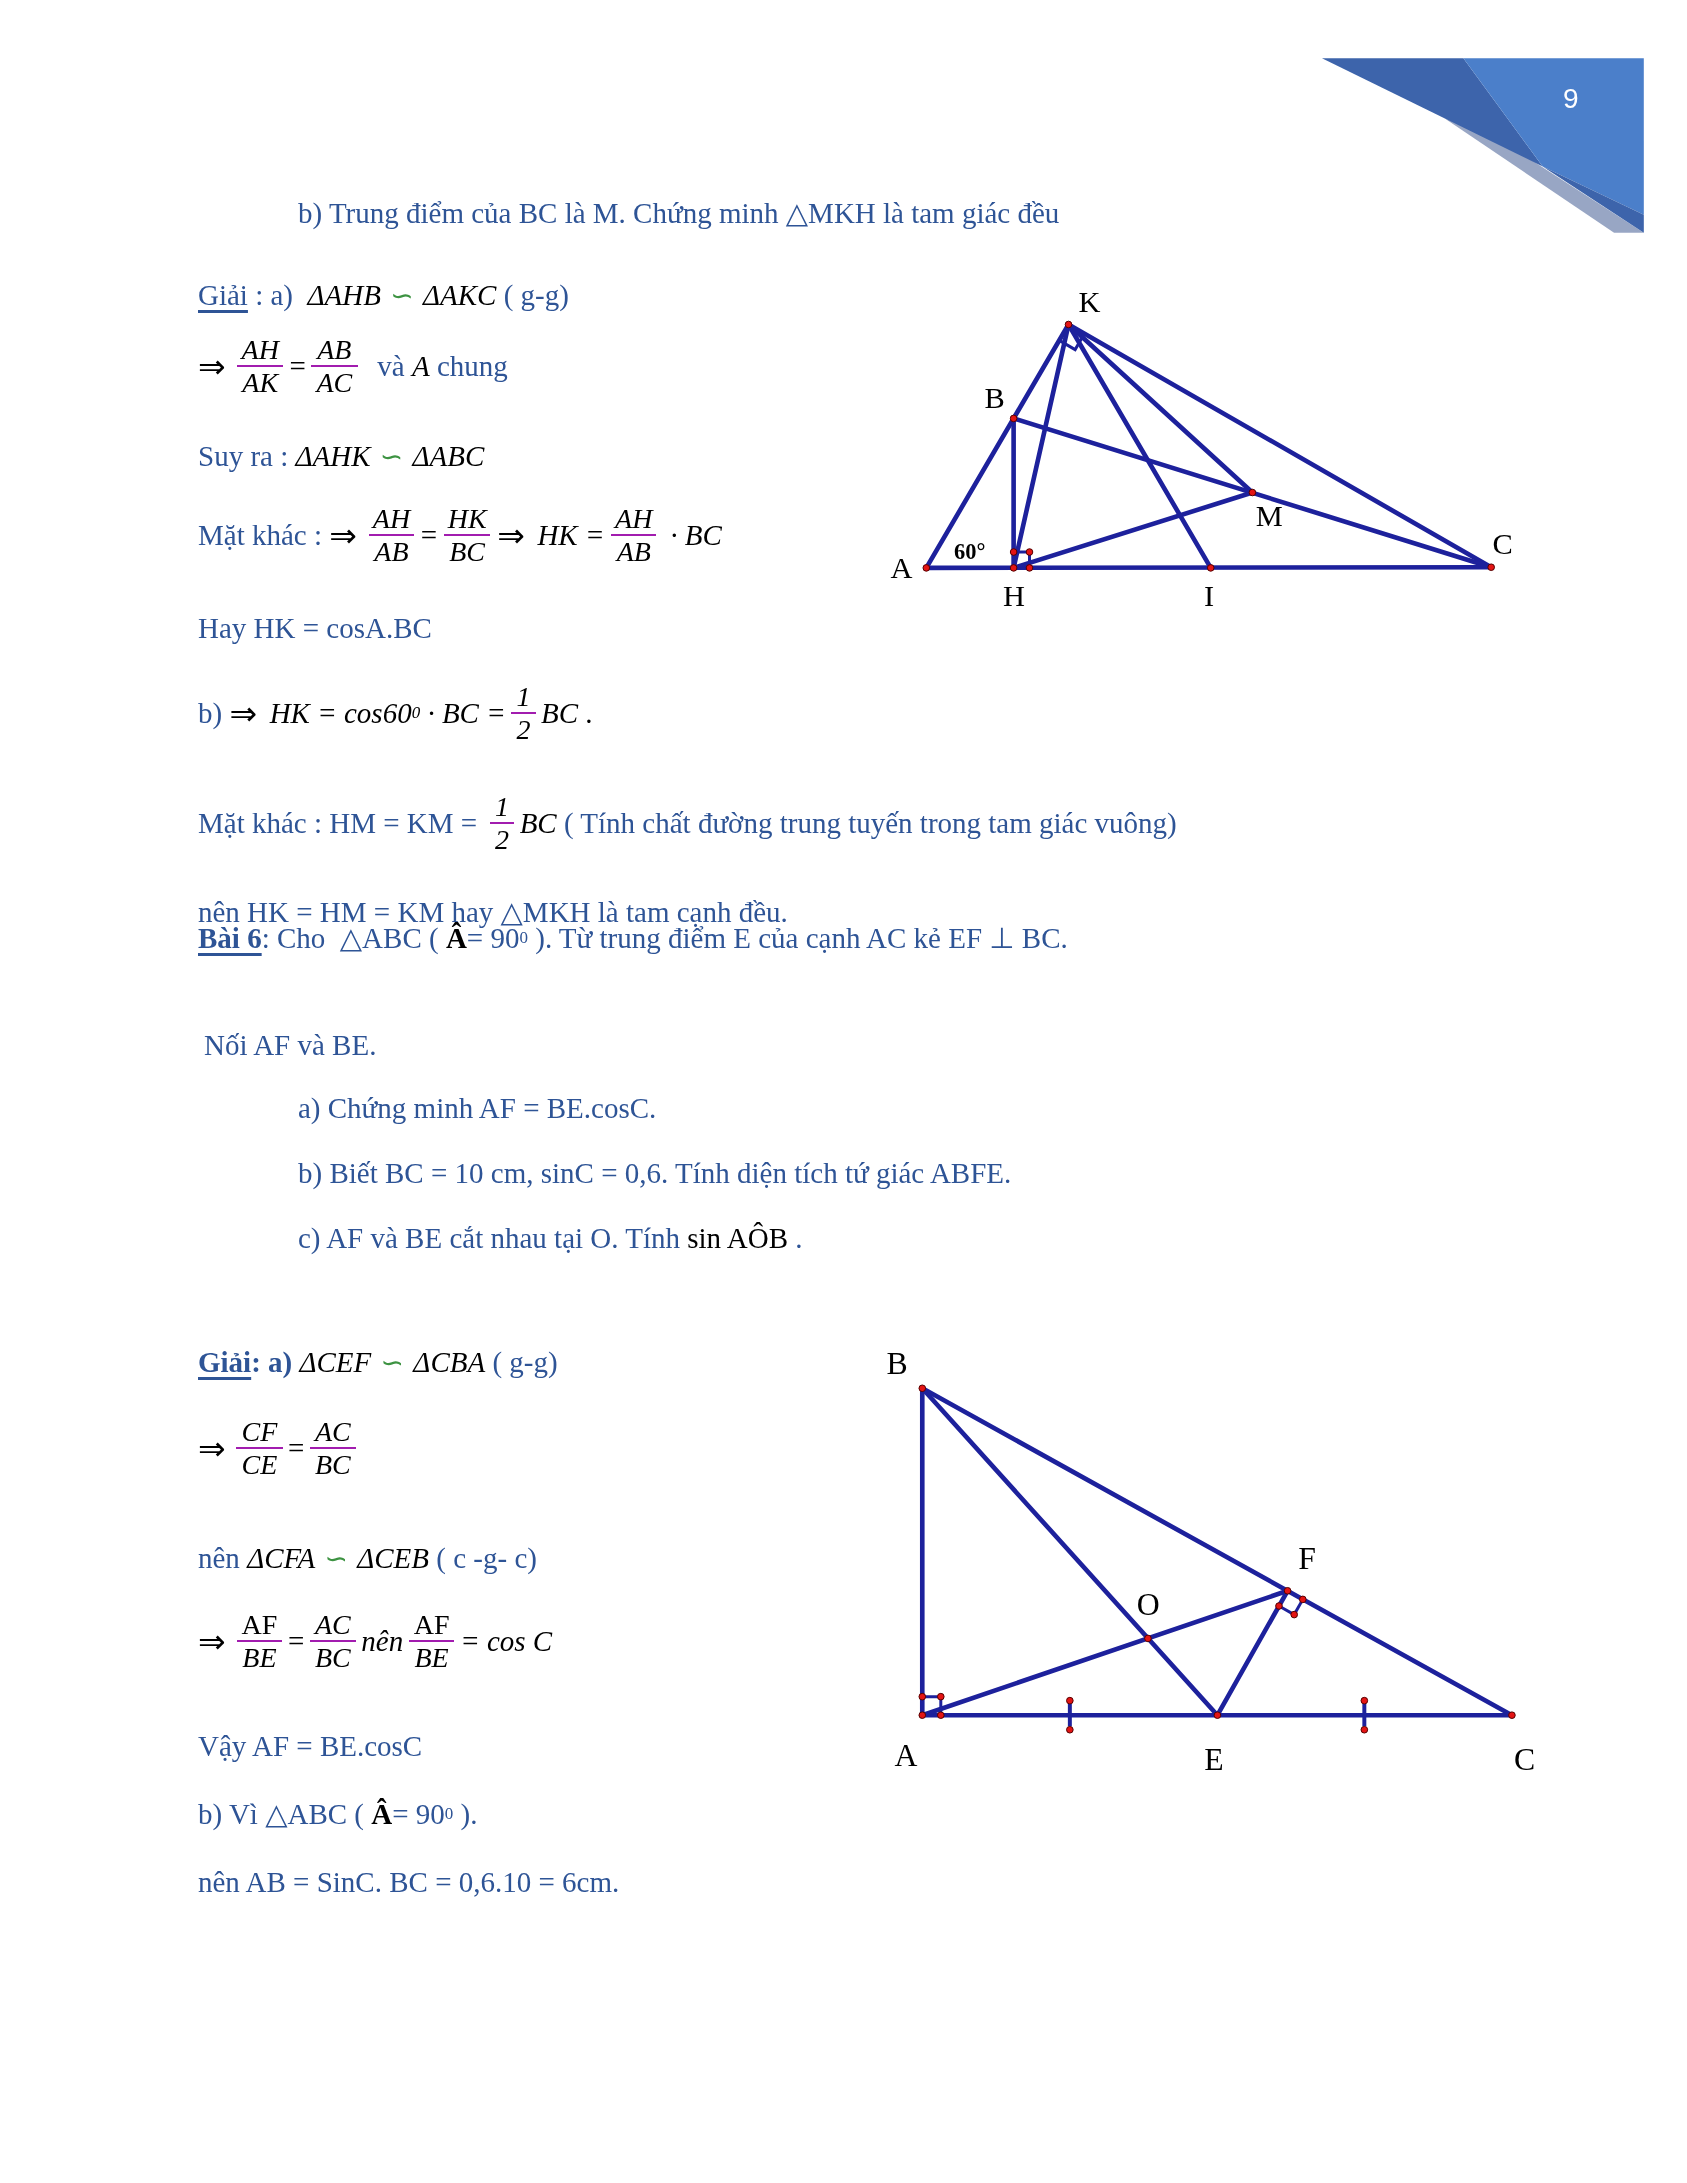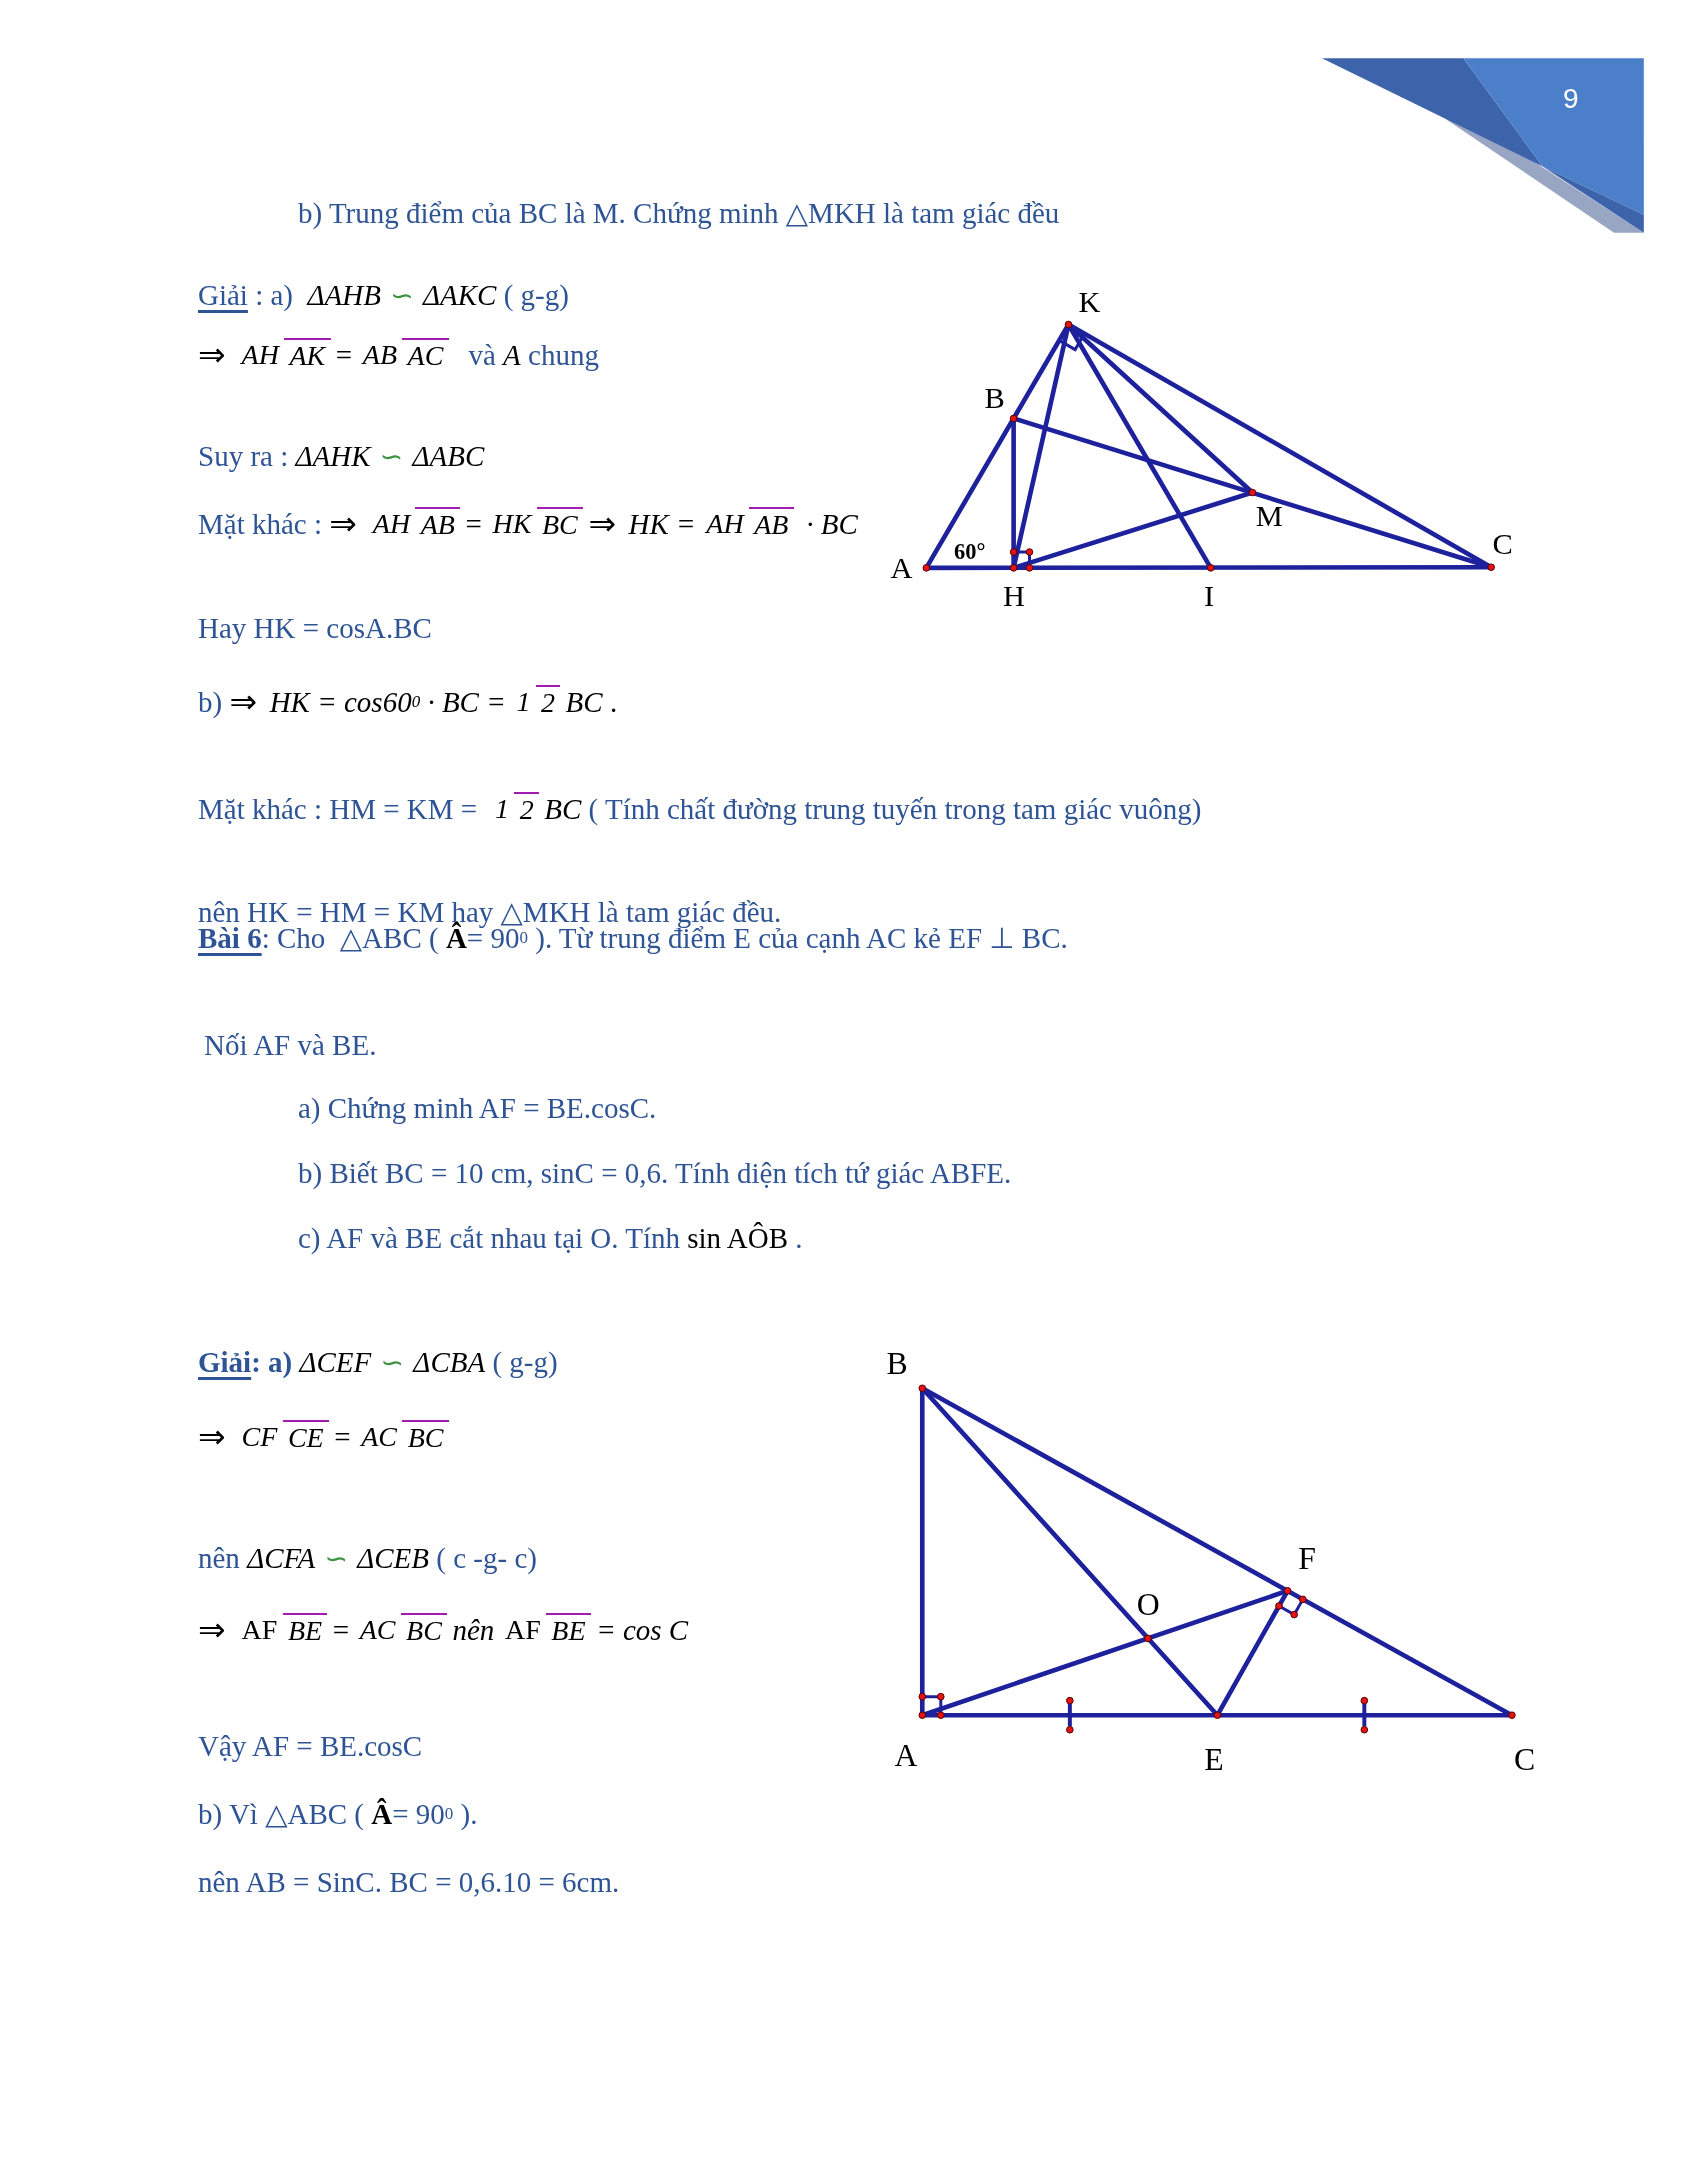--- a/index.html
+++ b/index.html
@@ -20,21 +20,21 @@
     color:#2E5496;
     white-space:pre;
     line-height:1.25;
   }
   .it{font-style:italic;}
   .b{font-weight:bold;}
   .u{text-decoration:underline;text-decoration-thickness:2.6px;text-underline-offset:4.6px;}
   .arrow{color:#000;font-size:33px;margin-right:5.3px;font-family:"DejaVu Sans",sans-serif;}
   .sim{color:#3d9342;font-size:28px;margin:0 9.3px;font-family:"DejaVu Sans",sans-serif;}
   .frac{
-    display:inline-flex;flex-direction:row;align-items:center;
+    display:inline-flex;flex-direction:column;align-items:center;
     color:#000;font-style:italic;line-height:1.12;margin:0 5.3px;font-size:28px;
   }
   .frac .num{padding:0 5.3px;}
   .frac .den{border-top:2px solid #a21caf;padding:0 5.3px;}
   .frac.roman{font-style:normal;}
   sup.sp{font-size:17px;vertical-align:super;line-height:0;}
   .mathrun{color:#000;font-style:italic;}
   .mathrom{color:#000;}
   svg text{font-family:"Liberation Serif", serif;}
   #pagenum{
@@ -112,21 +112,21 @@
   </div>
 
   <div class="line" style="left:198px;top:791px;">
     <span>Mặt khác : HM = KM = </span>
     <span class="frac"><span class="num">1</span><span class="den">2</span></span>
     <span class="mathrun">BC</span>
     <span> ( Tính chất đường trung tuyến trong tam giác vuông)</span>
   </div>
 
   <div class="line" style="left:198px;top:894px;">
-    <span>nên HK = HM = KM hay △MKH là tam giác đều.</span>
+    <span>nên HK = HM = KM hay △MKH là tam cạnh đều.</span>
   </div>
 
   <div class="line" style="left:198px;top:920px;">
     <span class="b u">Bài 6</span>
     <span>: Cho  △ABC ( </span>
     <span class="mathrom b">Â</span>
     <span>= 90</span><sup class="sp">0</sup>
     <span> ). Từ trung điểm E của cạnh AC kẻ EF ⊥ BC.</span>
   </div>
 

